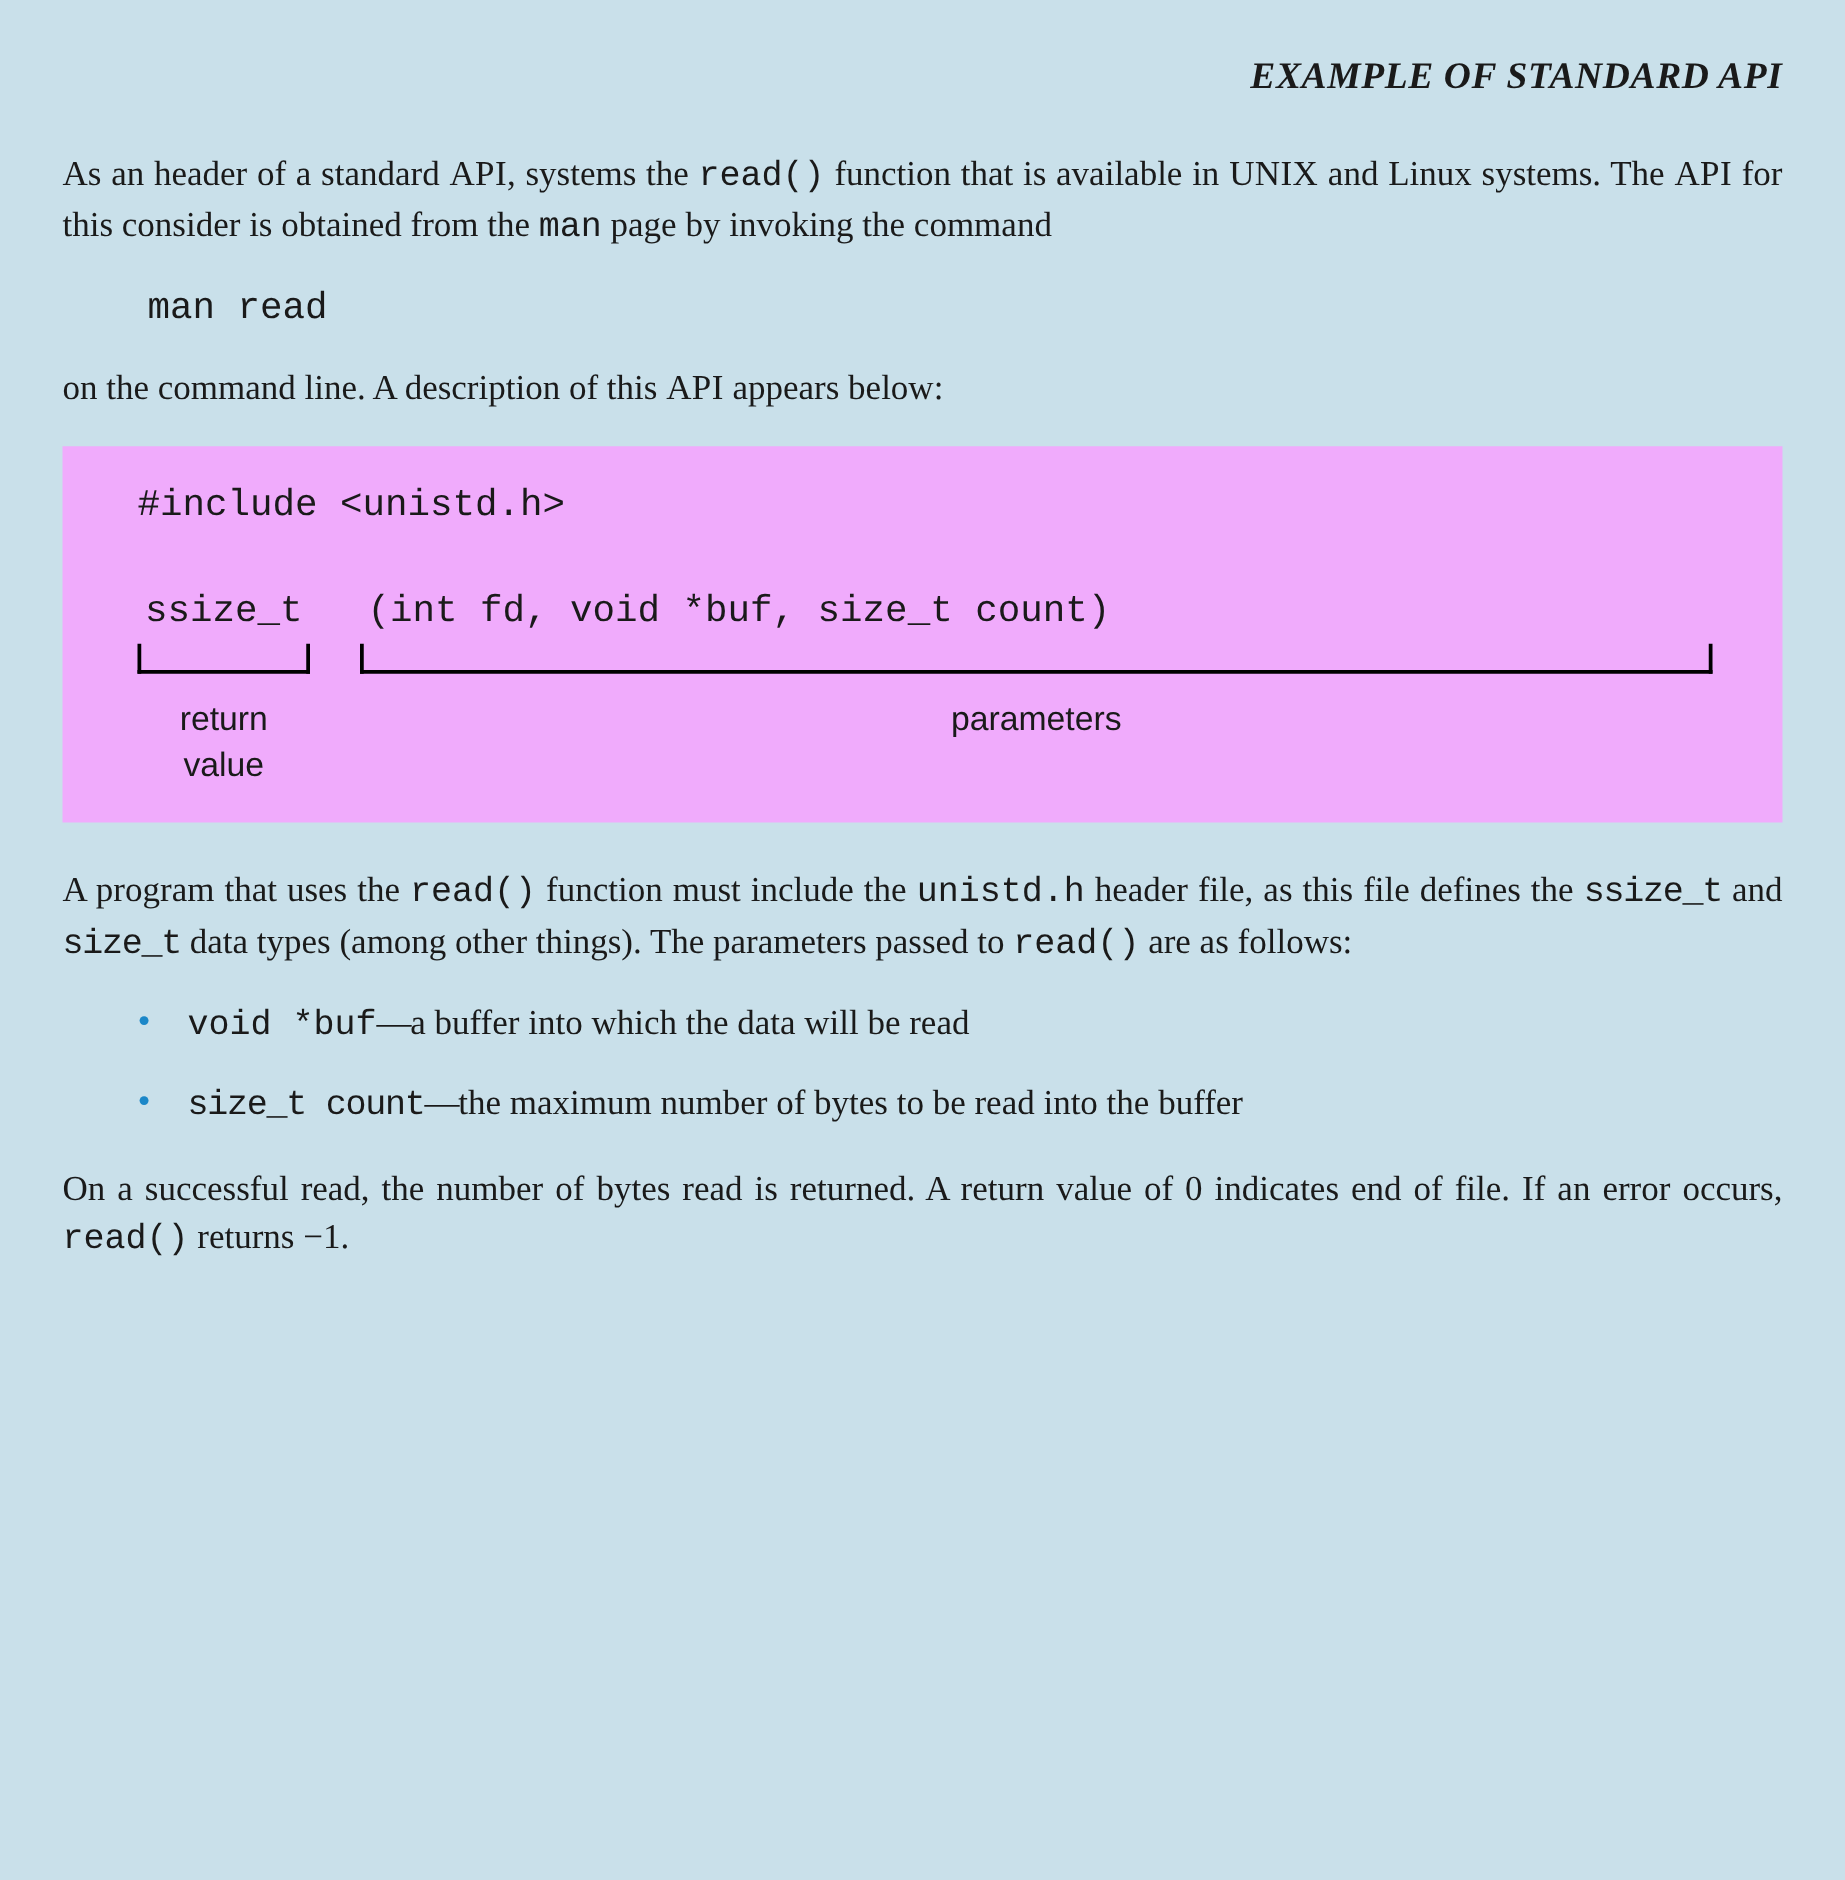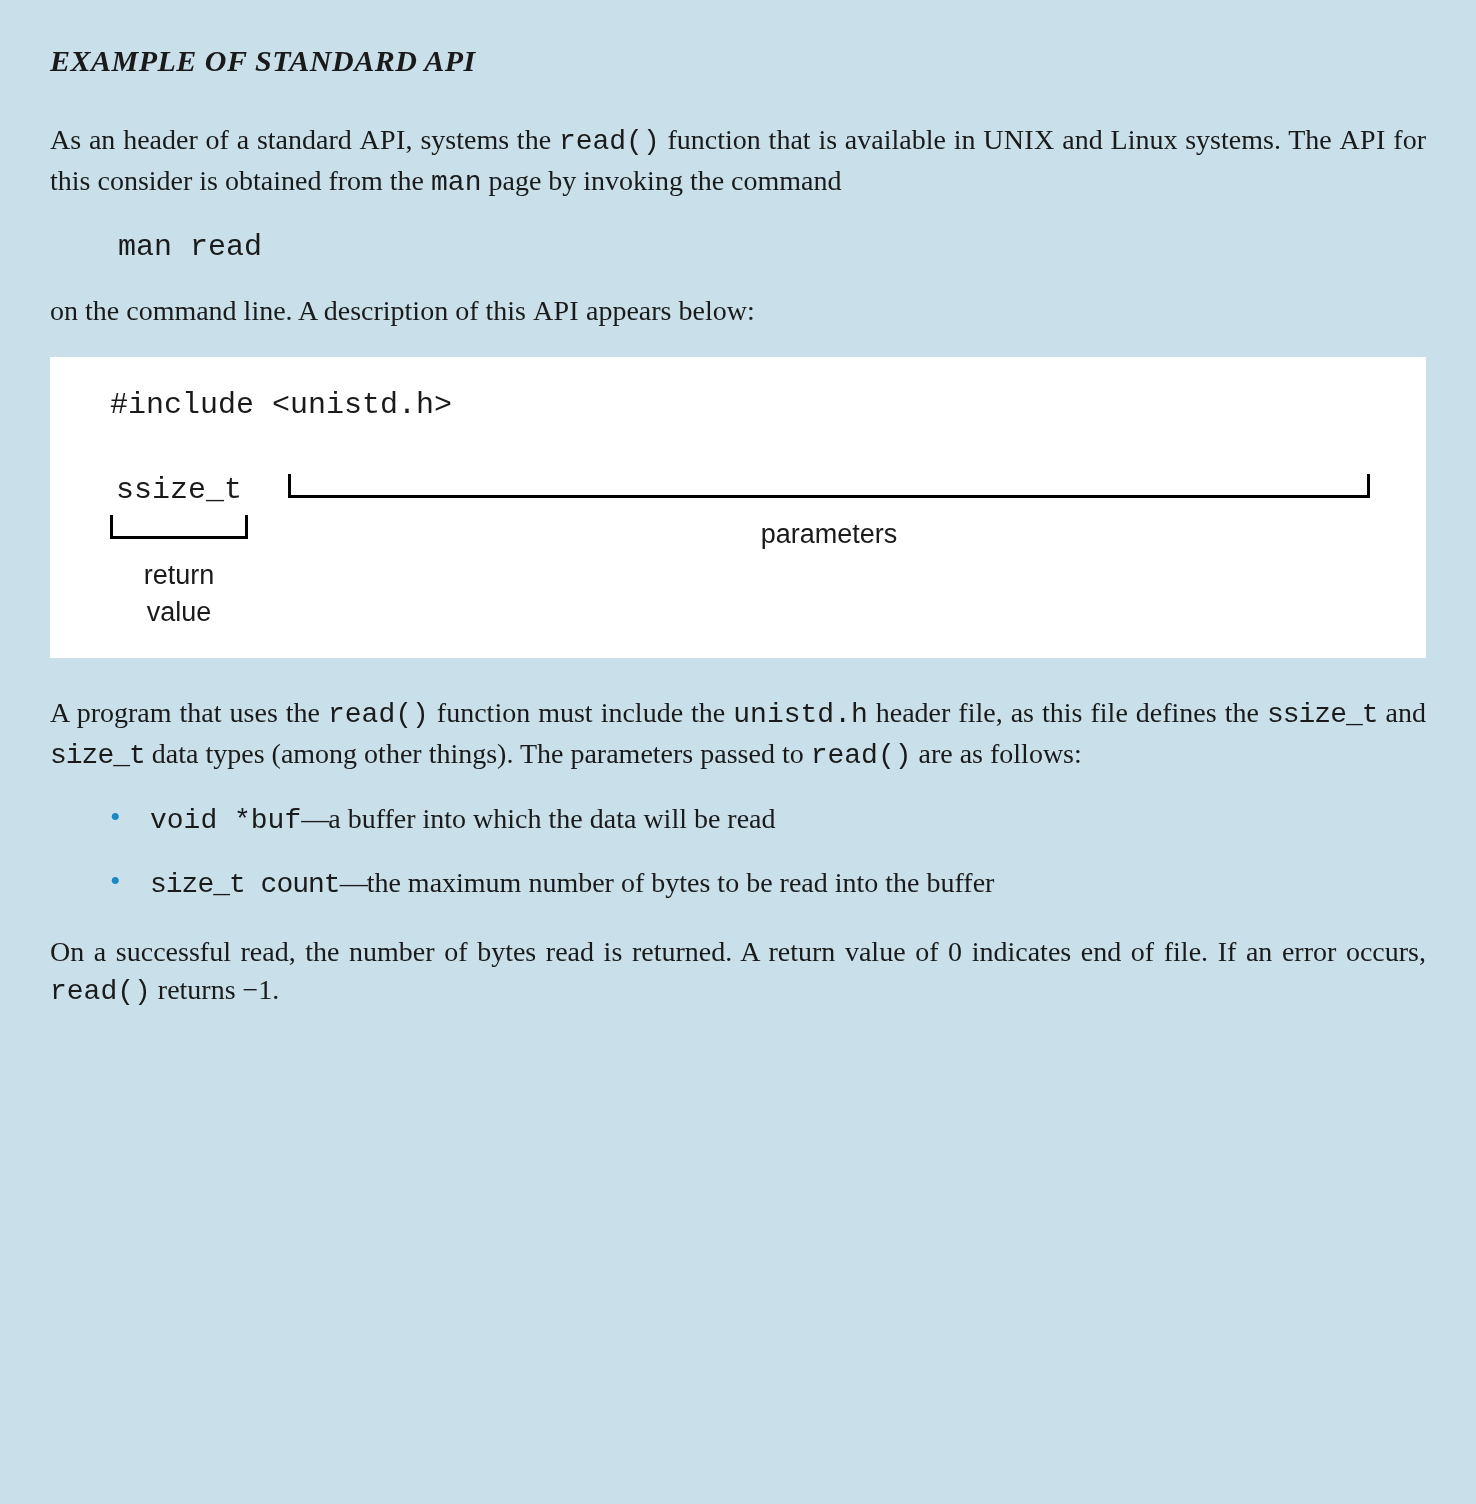--- a/index.html
+++ b/index.html
@@ -6,33 +6,33 @@
     body {
       background: #c9e0ea;
       font-family: Georgia, 'Times New Roman', serif;
       font-size: 28px;
       color: #1a1a1a;
       padding: 40px 50px;
       width: 1476px;
       line-height: 1.38;
     }
     .title {
-      text-align: left;
+      text-align: right;
       font-style: italic;
       font-weight: bold;
       font-size: 30px;
       margin-bottom: 40px;
       letter-spacing: 0.5px;
     }
     .para { text-align: justify; margin-bottom: 24px; }
     .mono { font-family: 'Courier New', Courier, monospace; }
     .sc { font-variant: small-caps; letter-spacing: 0.3px; }
     .cmd { margin-left: 68px; margin-bottom: 24px; font-family: 'Courier New', Courier, monospace; font-size: 30px; }
     .diagram-box {
-      background: #ffffff;
+      background: #f0abfc;
       margin: 26px 0 36px 0;
       padding: 28px 56px 28px 60px;
     }
     .diagram-include {
       font-family: 'Courier New', Courier, monospace;
       font-size: 30px;
       margin-bottom: 44px;
     }
     .sig-row { display: flex; gap: 40px; }
     .sig-col { display: flex; flex-direction: column; align-items: center; }
@@ -90,20 +90,21 @@
 <div class="diagram-box">
   <div class="diagram-include">#include &lt;unistd.h&gt;</div>
   <div class="sig-row">
     <div class="sig-col" style="flex:0 0 auto;">
       <div class="sig-text">ssize_t</div>
       <div class="bracket"></div>
       <div class="ann" style="white-space:pre-line;">return
 value</div>
     </div>
     <div class="sig-col" style="flex:1 1 auto;">
+      <div class="sig-text" style="width:100%;">(int fd, void *buf, size_t count)</div>
       <div class="bracket"></div>
       <div class="ann">parameters</div>
     </div>
   </div>
 </div>
 
 <p class="para">
   <span>A program that uses the </span><span class="mono">read()</span><span> function must include the </span><span class="mono">unistd.h</span><span> header file, as this file defines the </span><span class="mono ut">ssize_t</span><span> and </span><span class="mono ut">size_t</span><span> data types (among other things). The parameters passed to </span><span class="mono">read()</span><span> are as follows:</span>
 </p>
 

